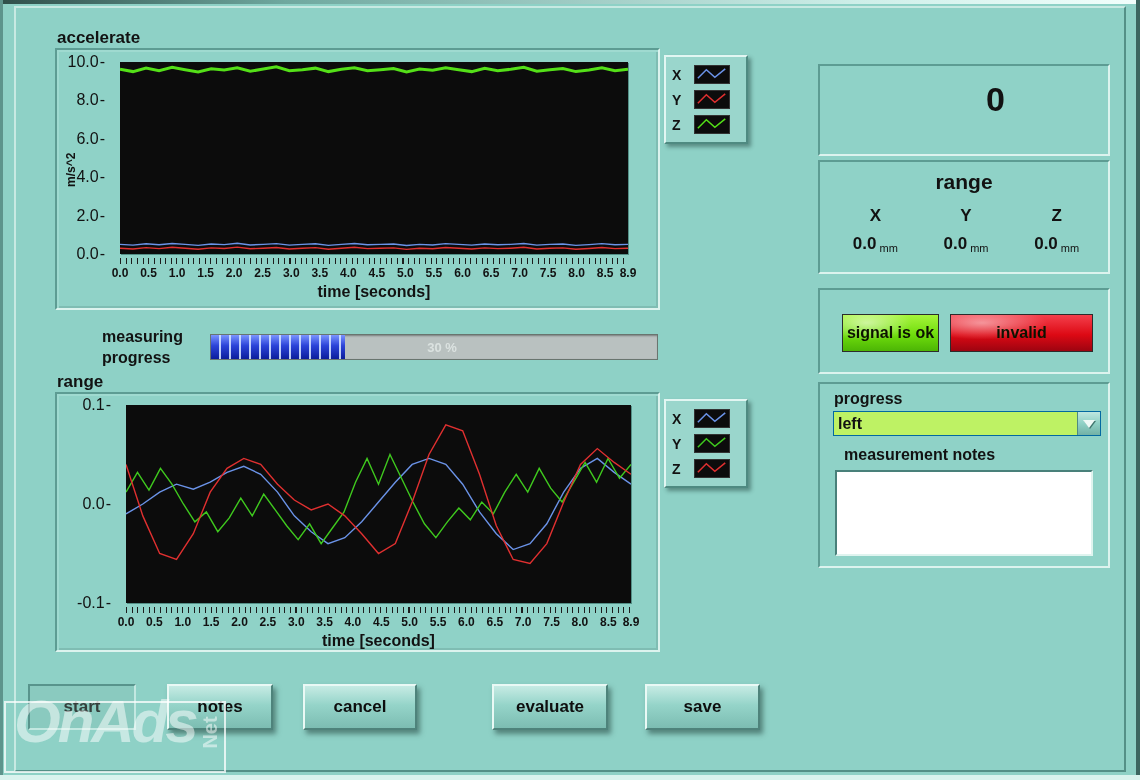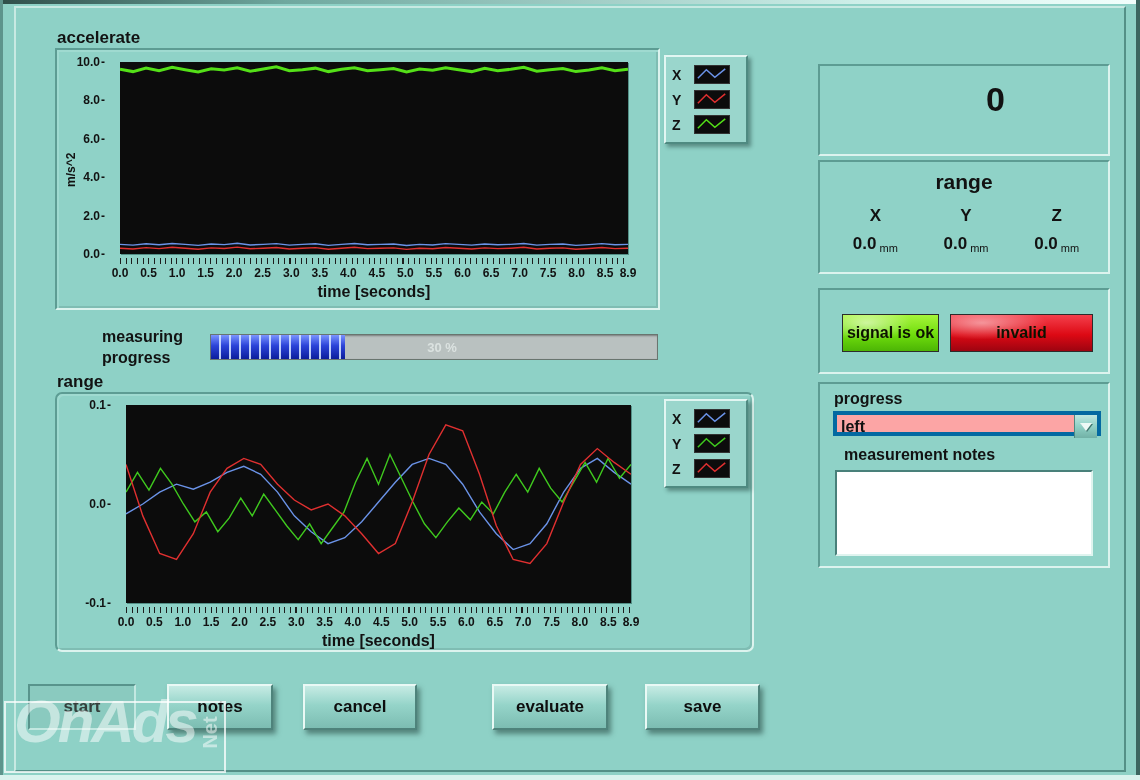--- a/index.html
+++ b/index.html
@@ -35,21 +35,21 @@
   .plotwrap svg { position:absolute; left:0; top:0; width:100%; height:100%; display:block; }
   .warning-banner {
     position:absolute; left:18.7%; top:45.8%; width:66%; height:16.2%;
     background:
       radial-gradient(ellipse at 16% 22%, rgba(255,255,255,0.55), rgba(255,255,255,0) 42%),
       linear-gradient(180deg,#f5303c 0%,#e00d19 55%,#b50510 100%);
     display:flex; align-items:center; justify-content:center;
     font-size:18px; font-weight:700; color:#1a0000;
   }
   .yticks span { position:absolute; right:14px; transform:translateY(-50%);
-    font-size:12px; font-weight:700; white-space:nowrap; }
+    font-size:16px; font-weight:400; white-space:nowrap; }
   .yticks span::after { content:"-"; margin-left:1px; }
   .tickstrip { position:absolute; height:6px;
     background:repeating-linear-gradient(90deg,#1d1d1d 0 1px,transparent 1px 5.65px); }
   .xticks { position:absolute; height:15px; }
   .xticks span { position:absolute; transform:translateX(-50%); top:0;
     font-size:12px; font-weight:700; }
   .xlabel { position:absolute; text-align:center; font-size:16px; font-weight:700; }
   .ylabel-rot { position:absolute; transform:rotate(-90deg); transform-origin:center;
     font-size:12px; font-weight:700; }
 
@@ -98,21 +98,21 @@
     background:
       radial-gradient(ellipse at 25% 22%, rgba(255,255,255,0.55), rgba(255,255,255,0) 45%),
       linear-gradient(180deg,#a6f53a 0%,#6fdd0c 55%,#4cb505 100%); }
   .ind-invalid { left:130px; top:24px; width:143px;
     background:
       radial-gradient(ellipse at 22% 22%, rgba(255,255,255,0.5), rgba(255,255,255,0) 42%),
       linear-gradient(180deg,#f4404c 0%,#dd0914 55%,#9d0410 100%); }
 
   .loc-label { position:absolute; left:14px; top:6px; font-size:16px; font-weight:700; }
   .dropdown { position:absolute; left:13px; top:27px; width:268px; height:25px;
-    background:#fca5a5; border:4px solid #0369a1; }
+    background:#bef264; border:1px solid #0369a1; }
   .dropdown input { position:absolute; left:4px; top:0; width:230px; height:23px;
     border:0; outline:none; background:transparent;
     font-family:"Liberation Sans",sans-serif; font-size:16px; font-weight:700; color:#111; }
   .dd-btn { position:absolute; right:0; top:0; width:23px; height:23px;
     background:linear-gradient(180deg,#bfe7e0,#8fd0c5 50%,#72b1a6);
     border-left:1px solid #4f8a81; display:flex; align-items:center; justify-content:center; }
   .dd-arrow { width:0; height:0; border-left:6px solid transparent;
     border-right:6px solid transparent; border-top:8px solid #eef9f6;
     filter:drop-shadow(1px 1px 0 #3f756d); }
   .notes-label { position:absolute; left:24px; top:62px; font-size:16px; font-weight:700; }
@@ -228,21 +228,21 @@
   <div>measuring</div>
   <div>progress</div>
 </div>
 <div class="progress-track" style="left:210px; top:334px; width:448px; height:26px;">
   <div class="progress-fill" id="progress-fill" style="width: 30%;"></div>
   <div class="progress-text">30 %</div>
 </div>
 
 <div class="section-label" style="left:57px; top:372px;">range</div>
 
-<div class="chart-panel" style="left:55px; top:392px; width:699px; height:260px;border-radius:7px;">
+<div class="chart-panel" style="left:55px; top:392px; width:605px; height:260px;">
   <div class="yticks" id="rng-yticks" style="position:absolute; left:0; top:11px; width:68px; height:198px;">
       <span style="top: 0%;">0.1</span>
       <span style="top: 50%;">0.0</span>
       <span style="top: 100%;">-0.1</span>
     </div>
   <div class="plotwrap" style="left:69px; top:11px; width:505px; height:198px;">
     <svg id="rng-plot" viewBox="0 0 1000 1000" preserveAspectRatio="none">
         <polyline points="0.0,550.0 33.3,500.0 66.7,440.0 100.0,400.0 133.3,425.0 166.7,390.0 200.0,340.0 233.3,310.0 266.7,350.0 300.0,440.0 333.3,560.0 366.7,640.0 400.0,700.0 433.3,670.0 466.7,590.0 500.0,490.0 533.3,390.0 566.7,300.0 600.0,270.0 633.3,300.0 666.7,400.0 700.0,540.0 733.3,650.0 766.7,730.0 800.0,700.0 833.3,600.0 866.7,440.0 900.0,320.0 933.3,270.0 966.7,340.0 1000.0,400.0" fill="none" stroke="#6b93e8" stroke-width="1.4" vector-effect="non-scaling-stroke"></polyline>
         <polyline points="0.0,440.0 22.7,340.0 45.5,430.0 68.2,320.0 90.9,400.0 113.6,500.0 136.4,590.0 159.1,540.0 181.8,640.0 204.5,570.0 227.3,470.0 250.0,560.0 272.7,450.0 295.5,530.0 318.2,610.0 340.9,680.0 363.6,600.0 386.4,700.0 409.1,620.0 431.8,540.0 454.5,390.0 477.3,270.0 500.0,400.0 522.7,250.0 545.5,370.0 568.2,490.0 590.9,600.0 613.6,670.0 636.4,590.0 659.1,520.0 681.8,580.0 704.5,490.0 727.3,550.0 750.0,440.0 772.7,350.0 795.5,440.0 818.2,320.0 840.9,420.0 863.6,490.0 886.4,390.0 909.1,290.0 931.8,390.0 954.5,270.0 977.3,370.0 1000.0,300.0" fill="none" stroke="#3fc91e" stroke-width="1.4" vector-effect="non-scaling-stroke"></polyline>
         <polyline points="0.0,300.0 33.3,560.0 66.7,750.0 100.0,780.0 133.3,650.0 166.7,440.0 200.0,320.0 233.3,270.0 266.7,300.0 300.0,400.0 333.3,480.0 366.7,530.0 400.0,500.0 433.3,560.0 466.7,650.0 500.0,750.0 533.3,700.0 566.7,490.0 600.0,250.0 633.3,100.0 666.7,130.0 700.0,350.0 733.3,610.0 766.7,780.0 800.0,800.0 833.3,700.0 866.7,490.0 900.0,300.0 933.3,220.0 966.7,290.0 1000.0,350.0" fill="none" stroke="#e03030" stroke-width="1.4" vector-effect="non-scaling-stroke"></polyline>

